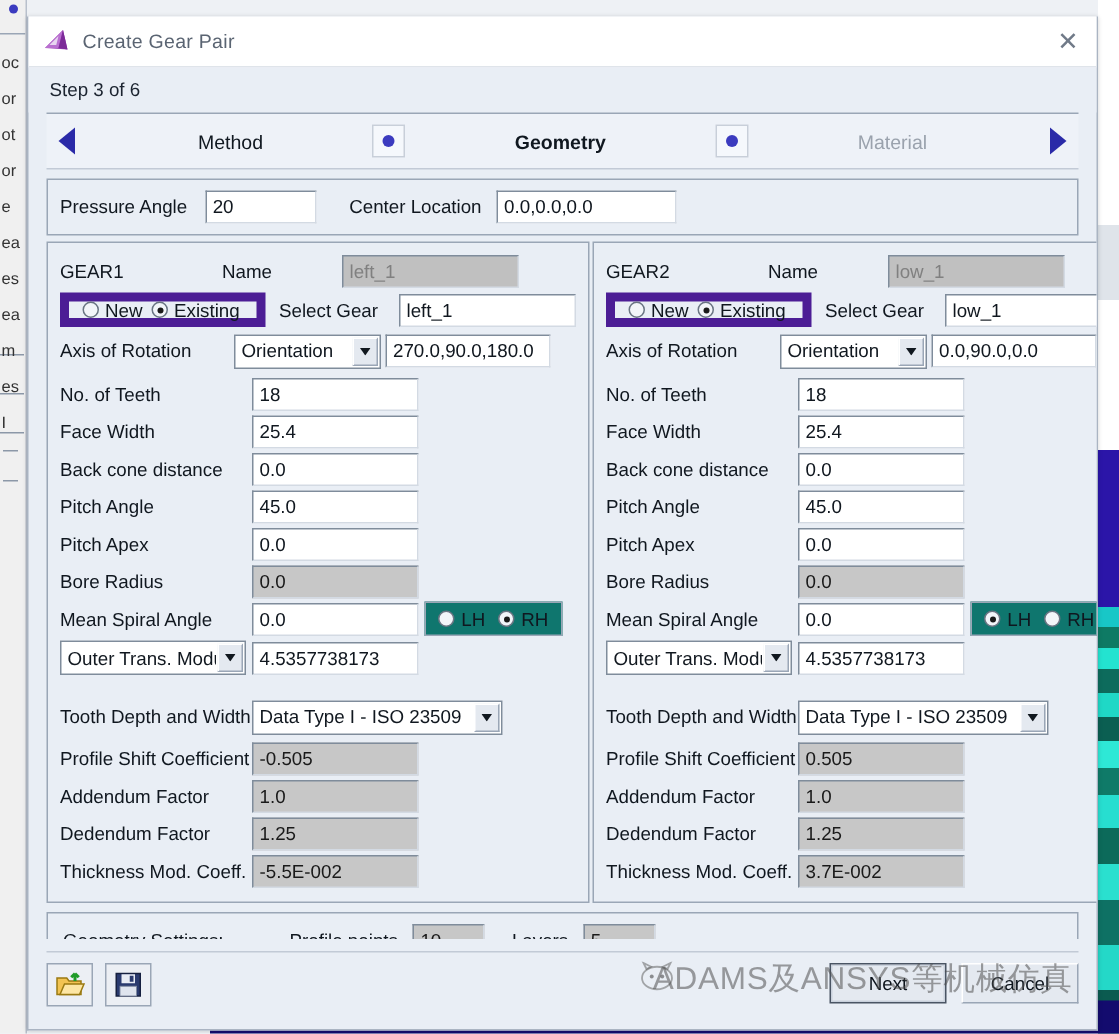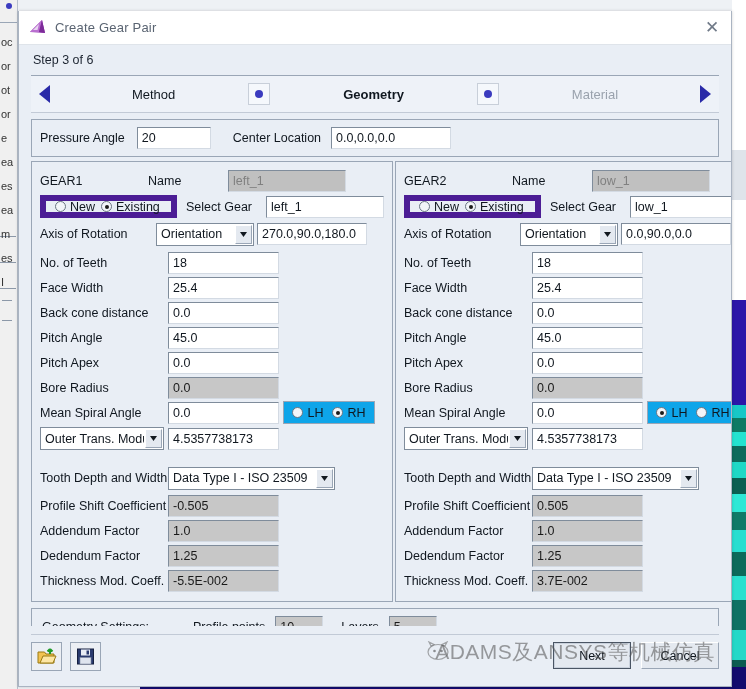--- a/index.html
+++ b/index.html
@@ -239,21 +239,21 @@
   
   .param-row {
     display: flex; align-items: center;
     height: 25px;
   }
   .param-row .pname { width: 128px; font-size: 12.5px; color: #10171f; }
   .param-row .pval { width: 111px; }
 
   .lhrh-box {
     border: 1px solid #9aa6b6;
-    background: #0ea5e9;
+    background: #0f766e;
     height: 23px;
     margin-left: 4px;
     width: 92px;
     display: flex; align-items: center; justify-content: space-around;
     padding: 0 4px;
   }
 
   
   #geo-settings {
     margin-top: 6px;

